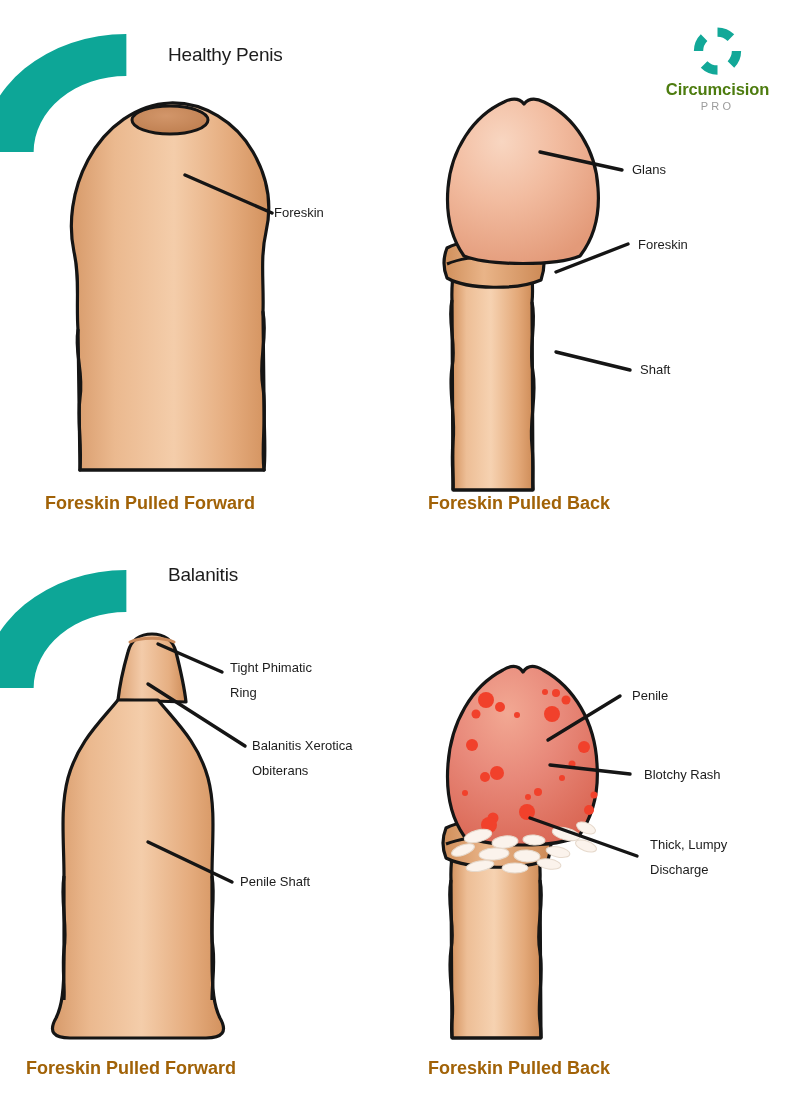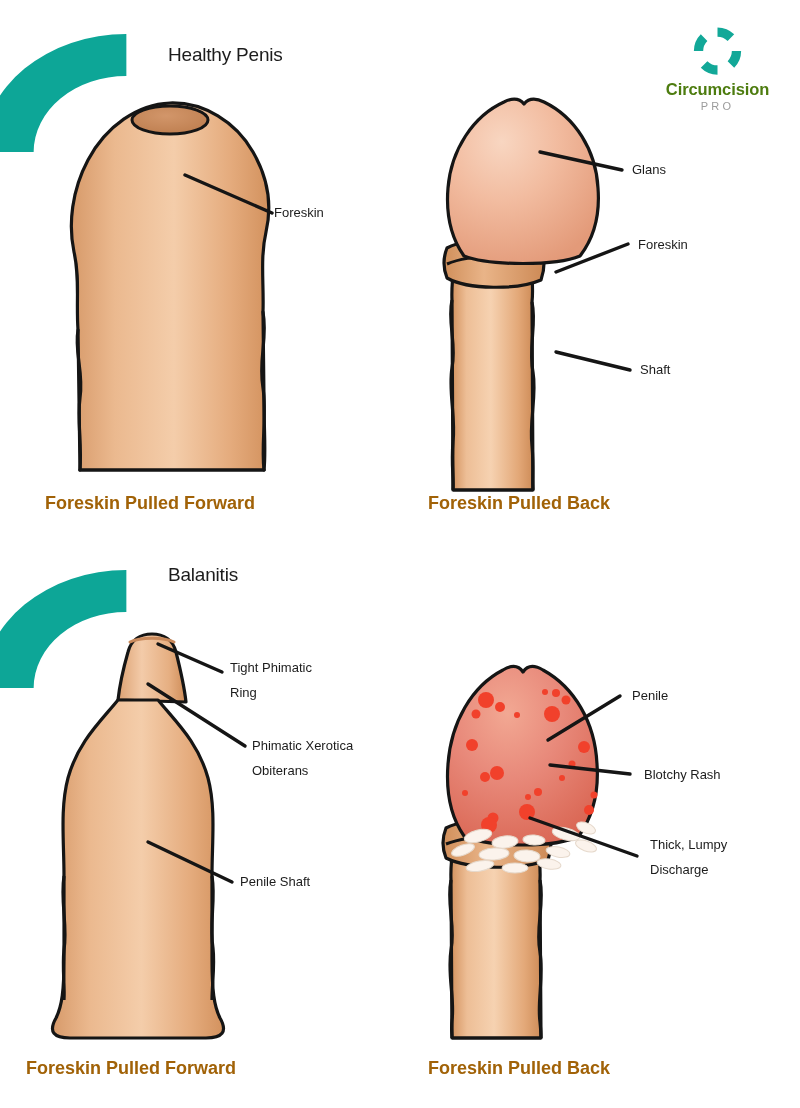--- a/index.html
+++ b/index.html
@@ -327,21 +327,21 @@
 
   <div class="callout" style="left:640px; top:357px;">Shaft</div>
 
   <div class="caption" style="left:45px; top:493px;">Foreskin Pulled Forward</div>
 
   <div class="caption" style="left:428px; top:493px;">Foreskin Pulled Back</div>
 
   <div class="callout" style="left:230px; top:655px;">Tight Phimatic
 Ring</div>
 
-  <div class="callout" style="left:252px; top:733px;">Phimatic Xerotica
+  <div class="callout" style="left:252px; top:733px;">Balanitis Xerotica
 Obiterans</div>
 
   <div class="callout" style="left:240px; top:869px;">Penile Shaft</div>
 
   <div class="callout" style="left:632px; top:683px;">Penile</div>
 
   <div class="callout" style="left:644px; top:762px;">Blotchy Rash</div>
 
   <div class="callout" style="left:650px; top:832px;">Thick, Lumpy
 Discharge</div>

